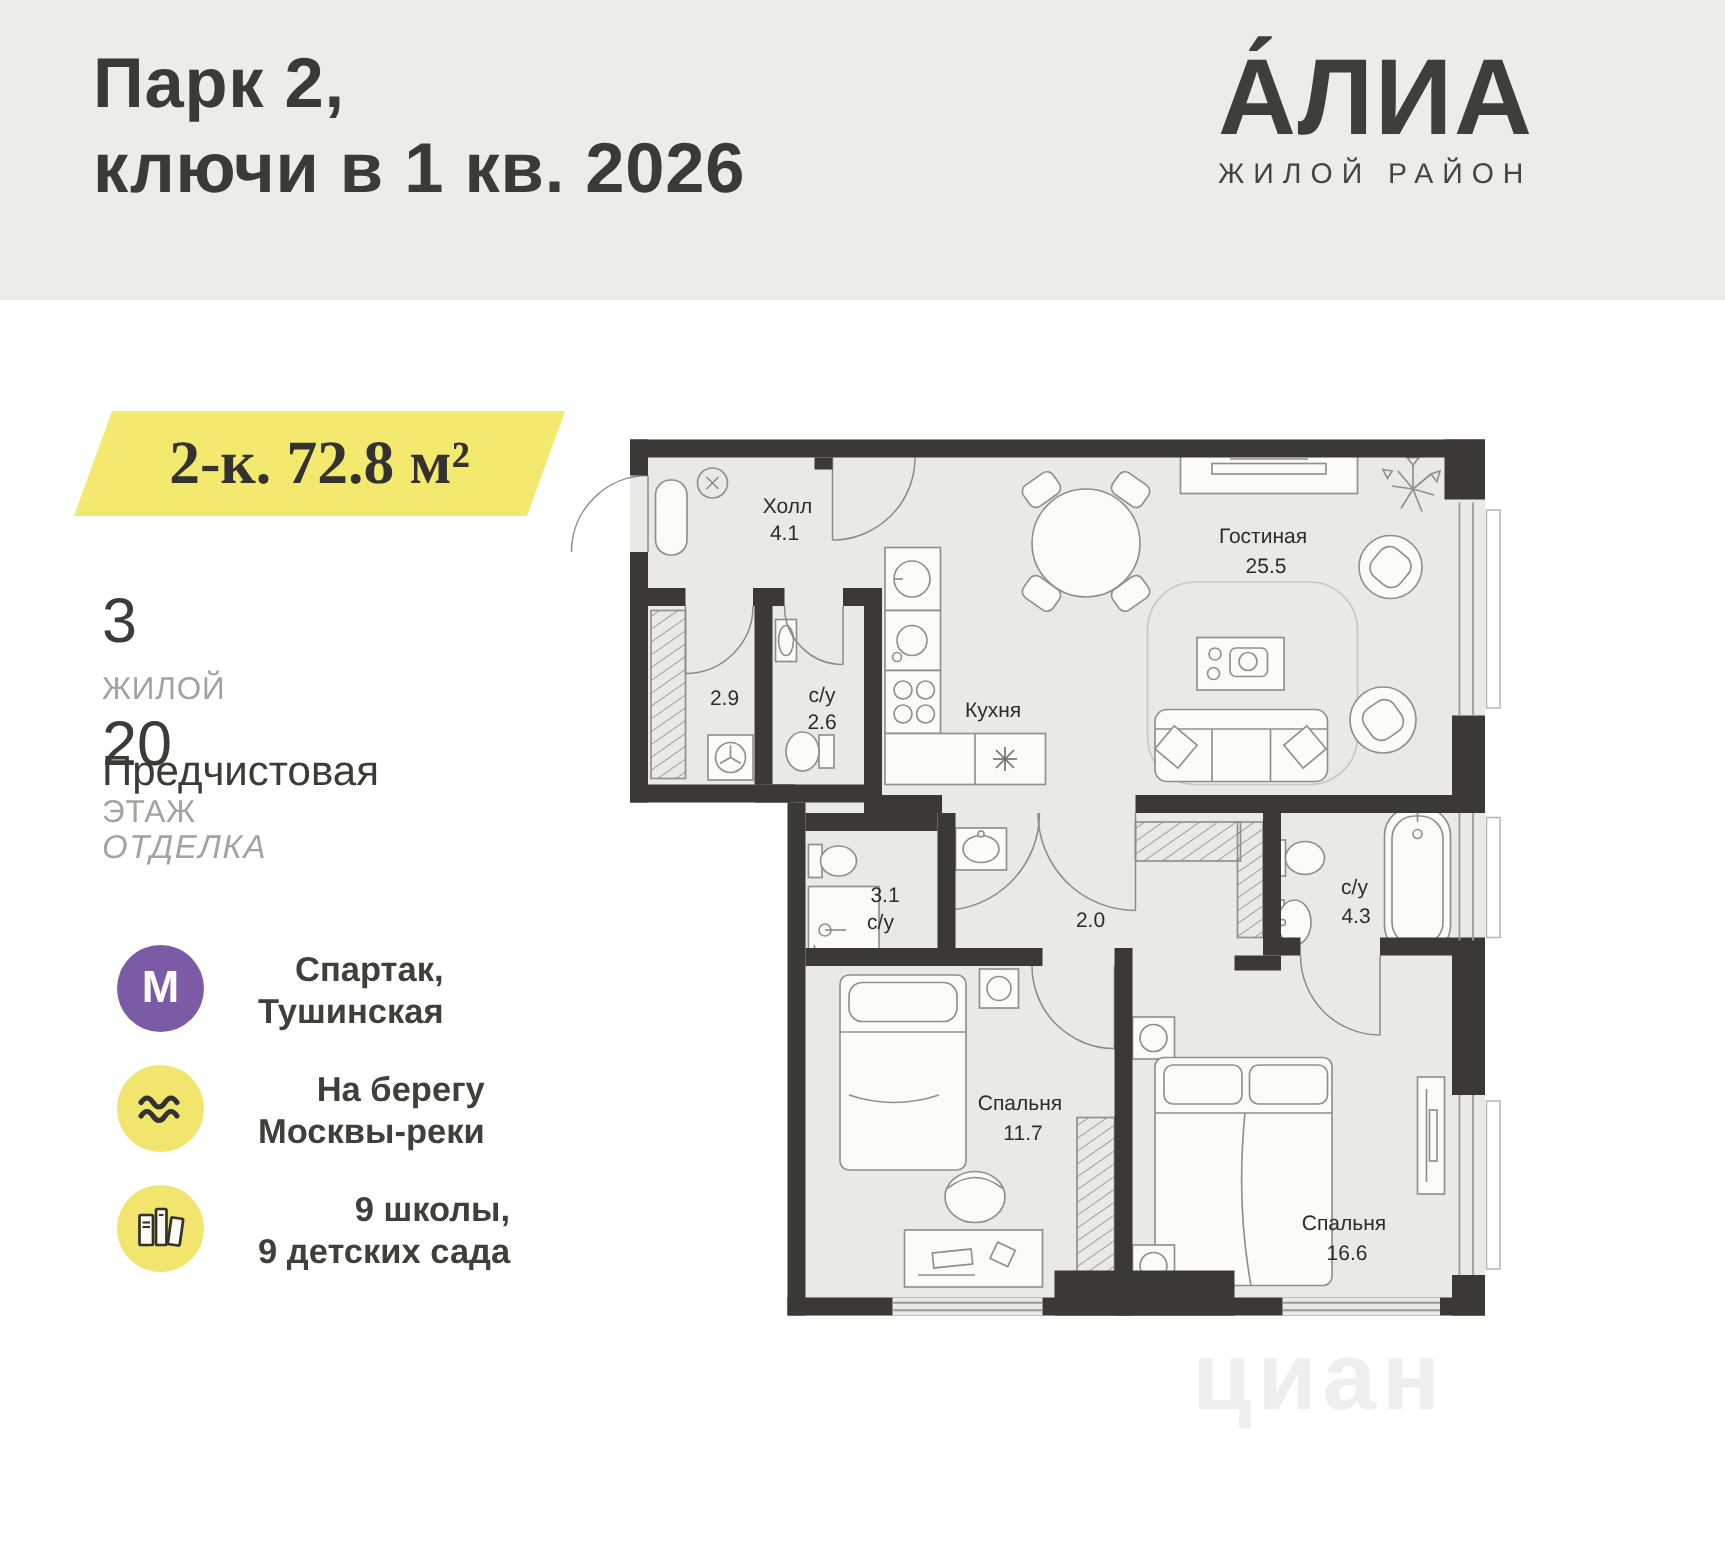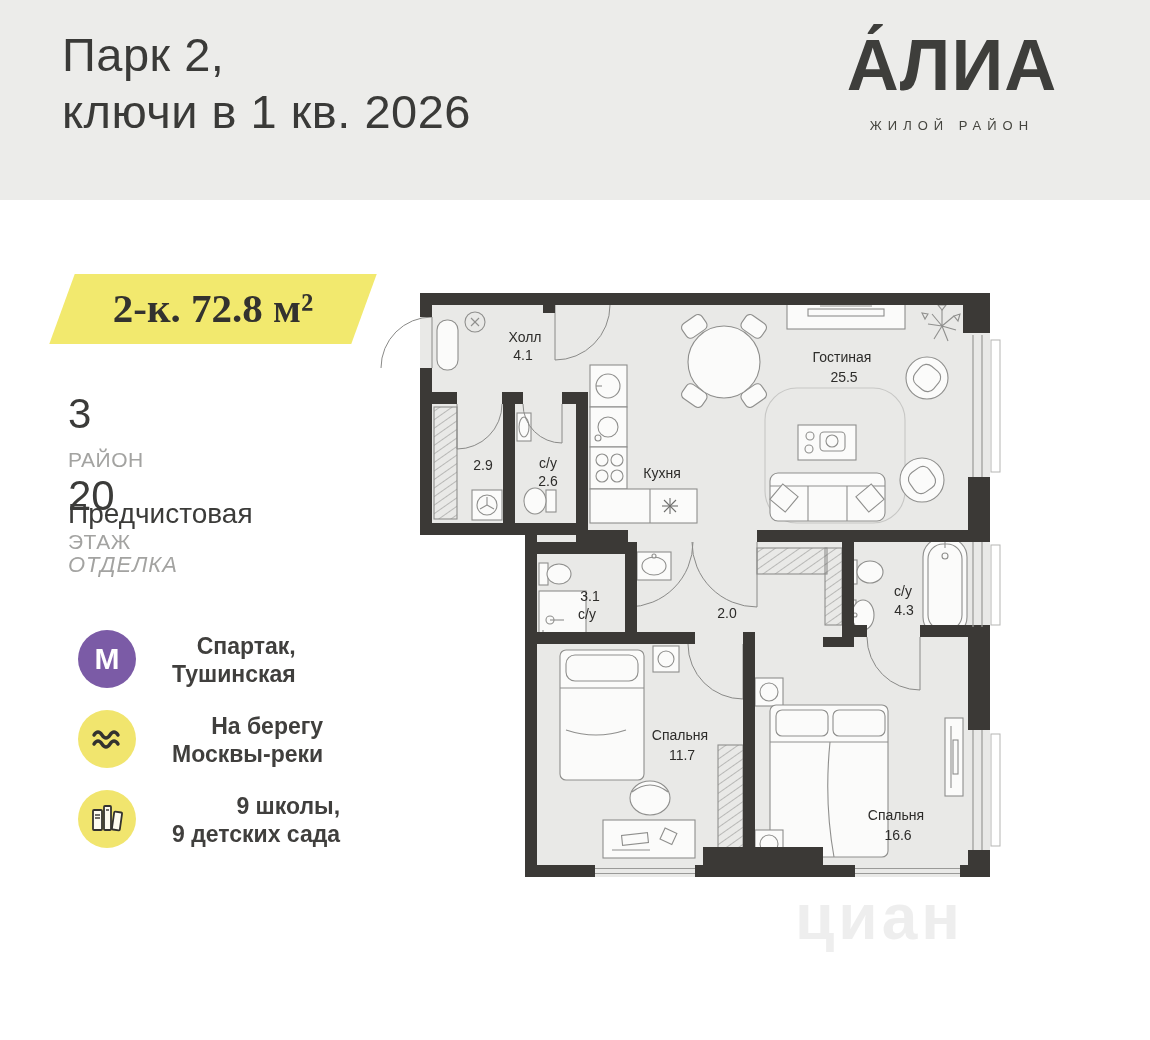--- a/index.html
+++ b/index.html
@@ -1,23 +1,23 @@
 <!DOCTYPE html>
 <html><head>
 <meta charset="utf-8">
 <style>
   html,body{margin:0;padding:0;}
   body{width:1150px;height:1040px;position:relative;background:#ffffff;
        font-family:"Liberation Sans",sans-serif;overflow:hidden;}
   .header{position:absolute;left:0;top:0;width:1150px;height:200px;background:#ECECEA;}
   .title{position:absolute;left:62px;top:26px;font-size:47px;line-height:57px;
-         font-weight:normal;color:#3A3A38;letter-spacing:0.5px;}
-  .logo{position:absolute;left:812px;top:26px;width:280px;text-align:center;}
+         font-weight:bold;color:#3A3A38;letter-spacing:0.5px;}
+  .logo{position:absolute;left:812px;top:26px;width:280px;}
   .logo-name{font-size:72px;font-weight:bold;color:#3E3E3B;letter-spacing:1px;line-height:78px;}
-  .logo-sub{font-size:13px;color:#45453F;letter-spacing:6px;margin-top:14px;font-weight:500;}
+  .logo-sub{font-size:19px;color:#45453F;letter-spacing:6px;margin-top:2px;font-weight:500;}
   .badge{position:absolute;left:62px;top:274px;width:302px;height:70px;background:#F2E96E;
          transform:skewX(-20deg);}
   .badge-inner{transform:skewX(20deg);width:100%;height:70px;line-height:68px;text-align:center;
          font-family:"Liberation Serif",serif;font-weight:bold;font-size:41px;color:#33322F;}
   .stats{position:absolute;left:68px;top:390px;width:300px;}
   .stat{display:inline-block;vertical-align:top;width:150px;}
   .stat-value{font-size:42px;color:#3B3B39;}
   .stat-label{font-size:21px;color:#A3A3A1;letter-spacing:0.5px;margin-top:10px;}
   .finish{position:absolute;left:68px;top:498px;}
   .finish-value{font-size:28px;color:#3B3B39;}
@@ -49,21 +49,21 @@
   </div>
 </div>
 
 <div class="badge">
   <div class="badge-inner">2-к. 72.8 м²</div>
 </div>
 
 <div class="stats">
   <div class="stat">
     <div class="stat-value">3</div>
-    <div class="stat-label">РАЙОН</div>
+    <div class="stat-label">ЖИЛОЙ</div>
   </div>
   <div class="stat">
     <div class="stat-value">20</div>
     <div class="stat-label">ЭТАЖ</div>
   </div>
 </div>
 
 <div class="finish">
   <div class="finish-value">Предчистовая</div>
   <div class="finish-label">ОТДЕЛКА</div>

